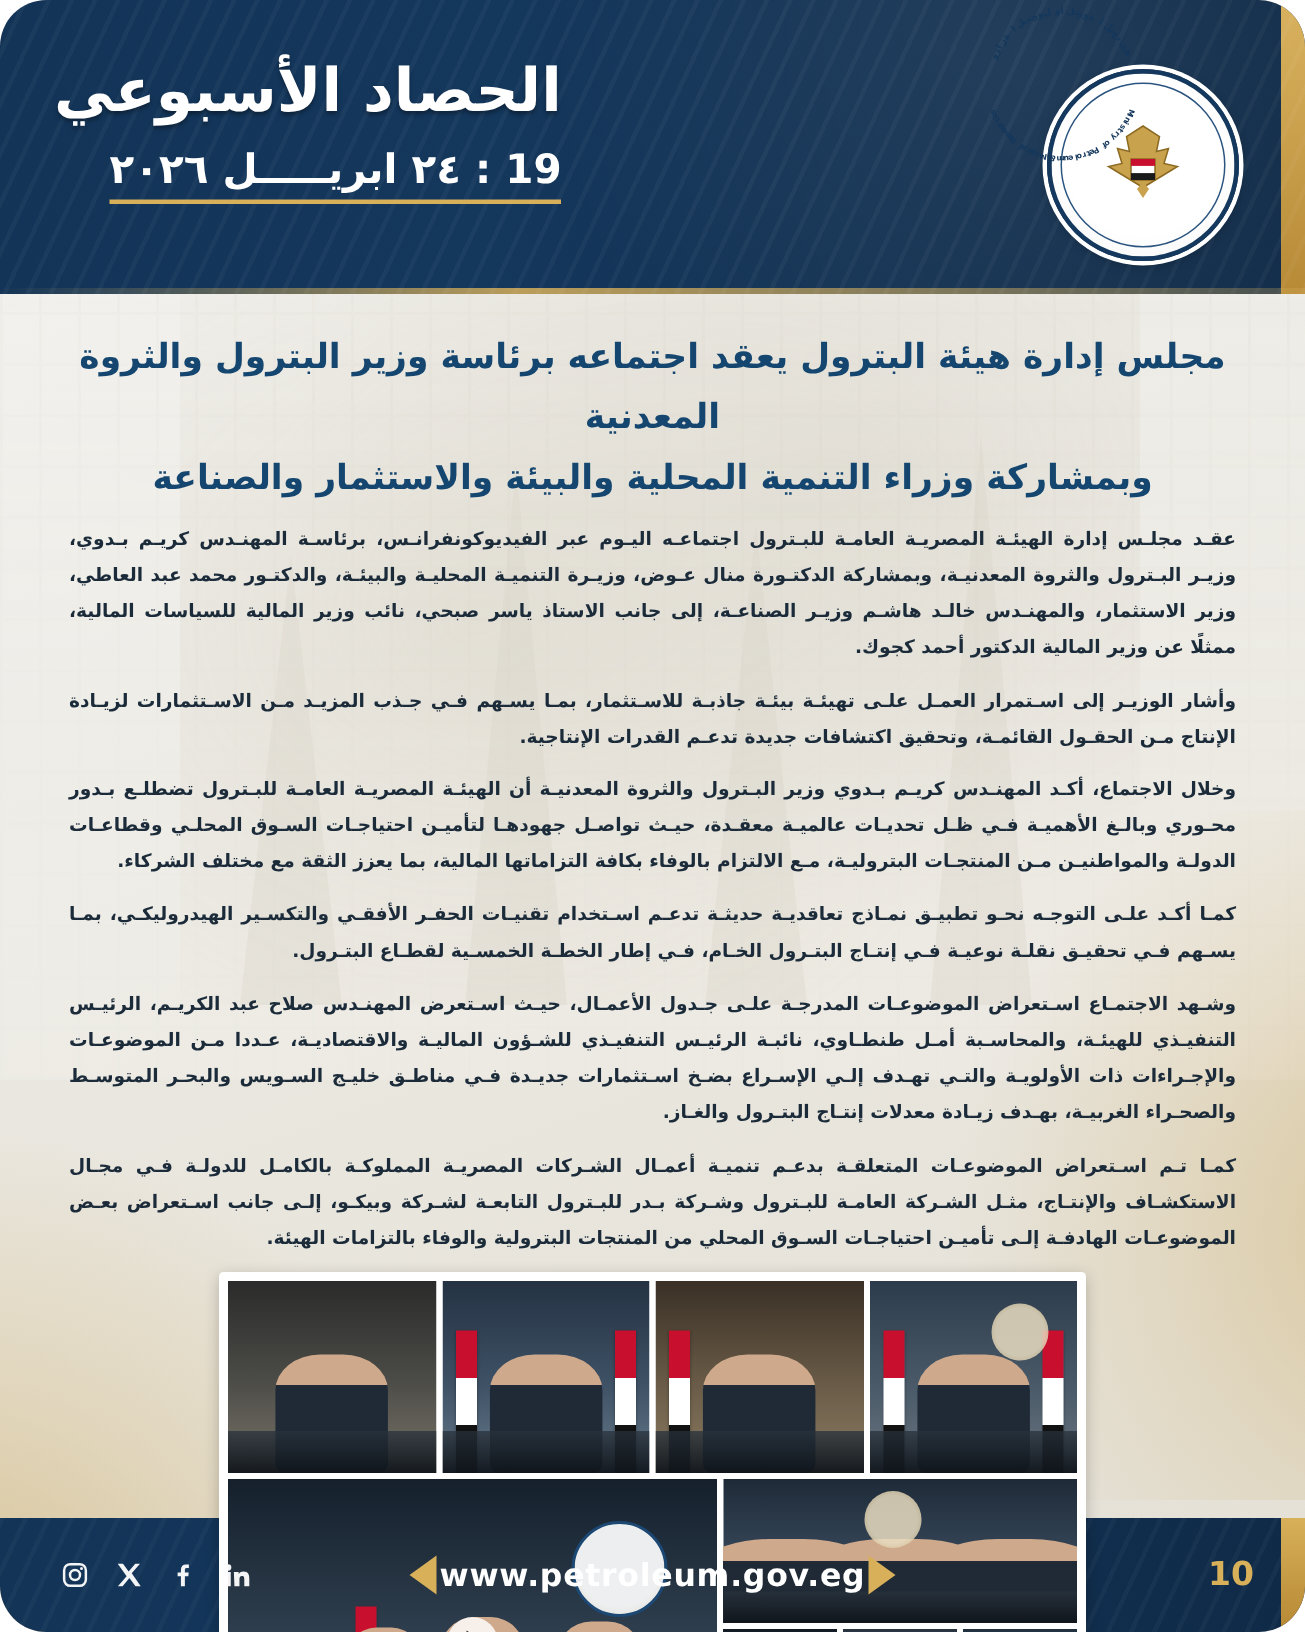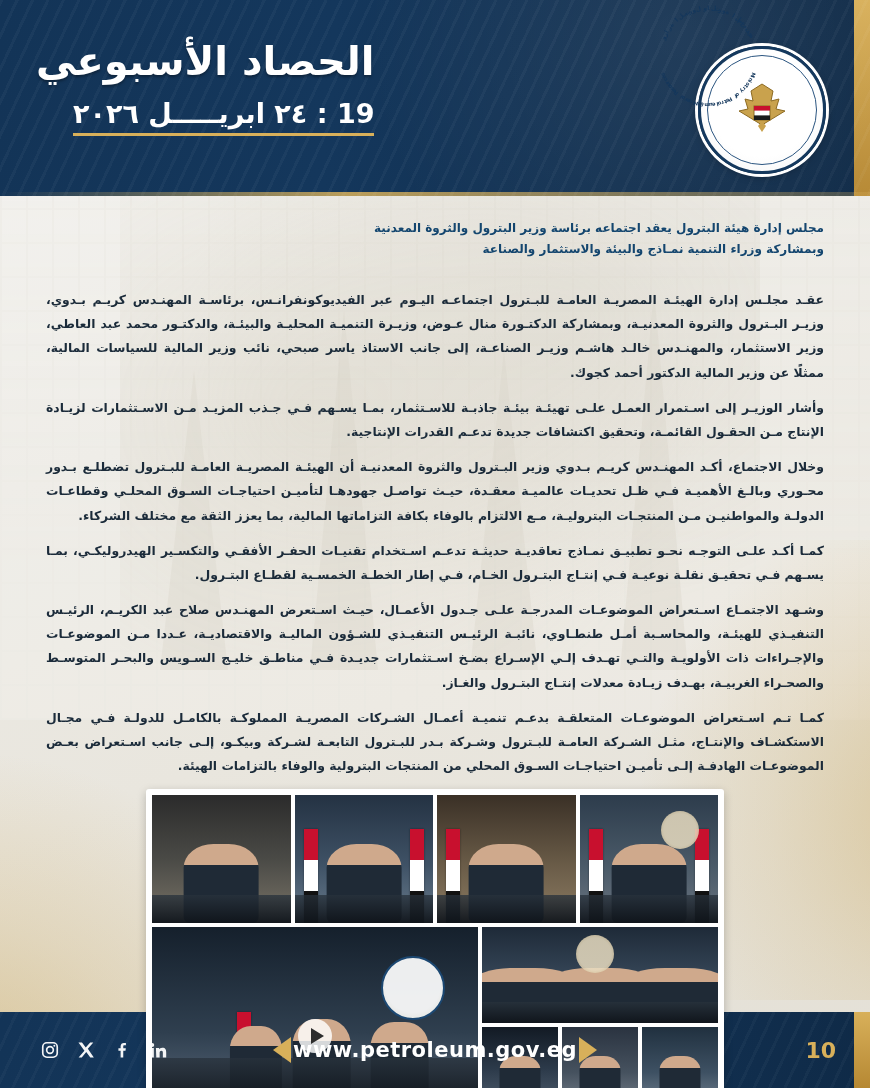--- a/index.html
+++ b/index.html
@@ -7,20 +7,21 @@
     width: 870px; height: 1088px;
     font-family: "DejaVu Sans", "Liberation Sans", sans-serif;
     background: #ffffff;
     overflow: hidden;
   }
   .page {
     position: relative;
     width: 870px; height: 1088px;
     background: linear-gradient(160deg,#f3f2ef 0%, #eceae4 35%, #e9e6de 60%, #e4e0d6 100%);
     overflow: hidden;
+    border-radius: 31px;
   }
   
   .bg-plant {
     position: absolute; left: 0; top: 0; width: 870px; height: 720px;
     opacity: .16;
     background:
       linear-gradient(to bottom, rgba(255,255,255,.55), rgba(255,255,255,.95) 78%),
       repeating-linear-gradient(90deg, #b9b29e 0 2px, transparent 2px 26px),
       repeating-linear-gradient(0deg, #c8c2ae 0 2px, transparent 2px 34px);
   }
@@ -112,24 +113,25 @@
   }
 
   
   .content {
     position: relative;
     padding: 22px 46px 0 46px;
     z-index: 2;
   }
   .headline {
     color: #14466f;
-    font-size: 12px;
+    font-size: 23px;
     font-weight: bold;
     line-height: 1.75;
-    margin-bottom: 28px;
+    text-align: center;
+    margin-bottom: 8px;
     letter-spacing: 0;
   }
   .para {
     color: #1b2b3a;
     font-size: 12.4px;
     line-height: 1.95;
     text-align: justify;
     text-align-last: right;
     margin-bottom: 11px;
     font-weight: bold;
@@ -353,21 +355,21 @@
       <div class="title-date-row">
         <div class="title-date">19 : ٢٤ ابريـــــل ٢٠٢٦</div>
       </div>
     </div>
   </div>
 
   <div class="content">
 
     <div class="headline">
       <div>مجلس إدارة هيئة البترول يعقد اجتماعه برئاسة وزير البترول والثروة المعدنية</div>
-      <div>وبمشاركة وزراء التنمية نمـاذج والبيئة والاستثمار والصناعة</div>
+      <div>وبمشاركة وزراء التنمية المحلية والبيئة والاستثمار والصناعة</div>
     </div>
 
     <p class="para">عقـد مجلـس إدارة الهيئـة المصريـة العامـة للبـترول اجتماعـه اليـوم عبر الفيديوكونفرانـس، برئاسـة المهنـدس كريـم بـدوي، وزيـر البـترول والثروة المعدنيـة، وبمشاركة الدكتـورة منال عـوض، وزيـرة التنميـة المحليـة والبيئـة، والدكتـور محمد عبد العاطي، وزير الاستثمار، والمهنـدس خالـد هاشـم وزيـر الصناعـة، إلى جانب الاستاذ ياسر صبحي، نائب وزير المالية للسياسات المالية، ممثلًا عن وزير المالية الدكتور أحمد كجوك.</p>
     <p class="para">وأشار الوزيـر إلى اسـتمرار العمـل علـى تهيئـة بيئـة جاذبـة للاسـتثمار، بمـا يسـهم فـي جـذب المزيـد مـن الاسـتثمارات لزيـادة الإنتاج مـن الحقـول القائمـة، وتحقيق اكتشافات جديدة تدعـم القدرات الإنتاجية.</p>
     <p class="para">وخلال الاجتماع، أكـد المهنـدس كريـم بـدوي وزير البـترول والثروة المعدنيـة أن الهيئـة المصريـة العامـة للبـترول تضطلـع بـدور محـوري وبالـغ الأهميـة فـي ظـل تحديـات عالميـة معقـدة، حيـث تواصـل جهودهـا لتأميـن احتياجـات السـوق المحلـي وقطاعـات الدولـة والمواطنيـن مـن المنتجـات البتروليـة، مـع الالتزام بالوفاء بكافة التزاماتها المالية، بما يعزز الثقة مع مختلف الشركاء.</p>
     <p class="para">كمـا أكـد علـى التوجـه نحـو تطبيـق نمـاذج تعاقديـة حديثـة تدعـم اسـتخدام تقنيـات الحفـر الأفقـي والتكسـير الهيدروليكـي، بمـا يسـهم فـي تحقيـق نقلـة نوعيـة فـي إنتـاج البتـرول الخـام، فـي إطار الخطـة الخمسـية لقطـاع البتـرول.</p>
     <p class="para">وشـهد الاجتمـاع اسـتعراض الموضوعـات المدرجـة علـى جـدول الأعمـال، حيـث اسـتعرض المهنـدس صلاح عبد الكريـم، الرئيـس التنفيـذي للهيئـة، والمحاسـبة أمـل طنطـاوي، نائبـة الرئيـس التنفيـذي للشـؤون الماليـة والاقتصاديـة، عـددا مـن الموضوعـات والإجـراءات ذات الأولويـة والتـي تهـدف إلـي الإسـراع بضـخ اسـتثمارات جديـدة فـي مناطـق خليـج السـويس والبحـر المتوسـط والصحـراء الغربيـة، بهـدف زيـادة معدلات إنتـاج البتـرول والغـاز.</p>
     <p class="para">كمـا تـم اسـتعراض الموضوعـات المتعلقـة بدعـم تنميـة أعمـال الشـركات المصريـة المملوكـة بالكامـل للدولـة فـي مجـال الاستكشـاف والإنتـاج، مثـل الشـركة العامـة للبـترول وشـركة بـدر للبـترول التابعـة لشـركة وبيكـو، إلـى جانب اسـتعراض بعـض الموضوعـات الهادفـة إلـى تأميـن احتياجـات السـوق المحلي من المنتجات البترولية والوفاء بالتزامات الهيئة.</p>
 
     <div class="collage">

